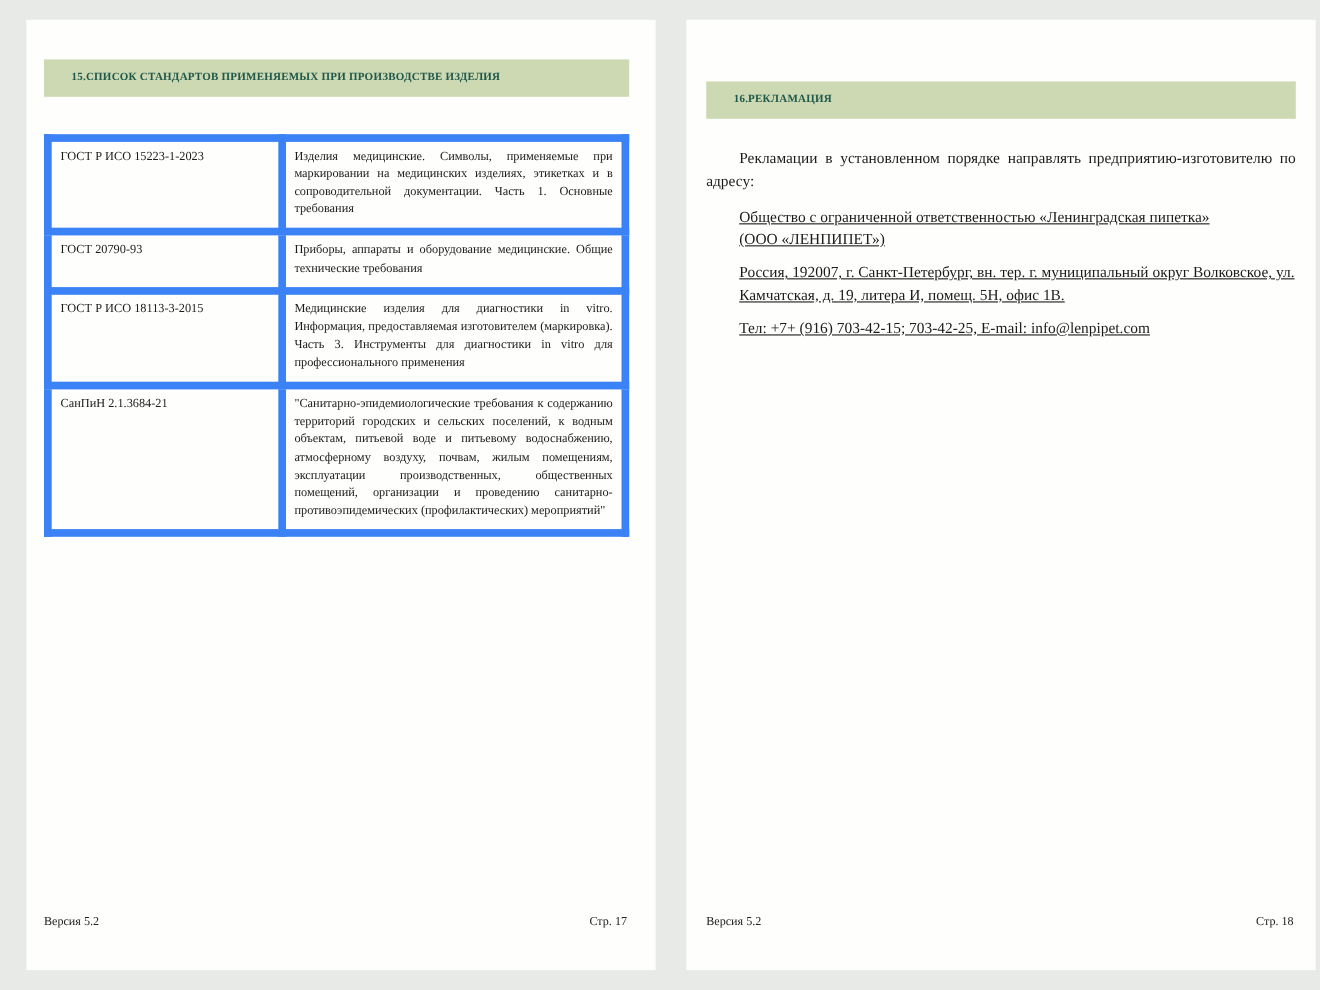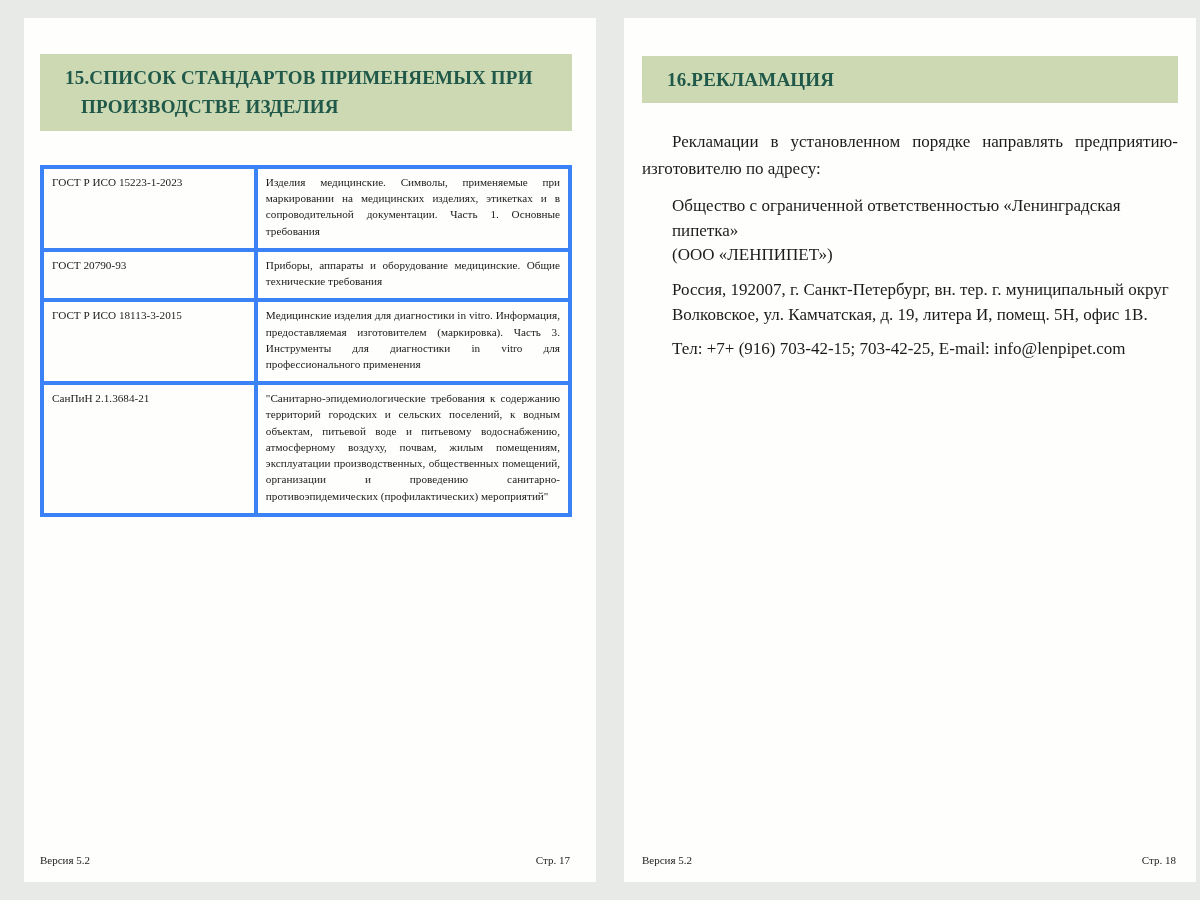--- a/index.html
+++ b/index.html
@@ -16,64 +16,64 @@
     padding: 18px 0 0 24px;
   }
   .page {
     width: 572px;
     height: 864px;
     background: #fefefd;
     position: relative;
     flex: 0 0 auto;
   }
   .page-inner-left  { padding: 36px 24px 0 16px; }
-  .page-inner-right { padding: 38px 18px 0 18px; }
+  .page-inner-right { padding: 56px 18px 0 18px; }
 
   .heading-box {
     background: #cdd9b3;
     color: #20594a;
     font-weight: bold;
-    font-size: 19px;
+    font-size: 10px;
     padding: 9px 14px 9px 25px;
   }
   .heading-text {
     padding-left: 16px;
     text-indent: -16px;
     line-height: 1.55;
     letter-spacing: 0.2px;
   }
 
   .standards-table {
     border-collapse: collapse;
     width: 100%;
     table-layout: fixed;
     margin-top: 34px;
   }
   .standards-table td {
-    border: 4px solid #3b82f6;
+    border: 7px solid #3b82f6;
     vertical-align: top;
     padding: 5px 8px 9px 8px;
     font-size: 11.2px;
     line-height: 1.45;
   }
   td.std-cell  { width: 40.5%; }
   td.desc-cell { text-align: justify; }
 
-  .body-text { font-size: 17px; line-height: 1.55; margin-top: 19px; }
+  .body-text { font-size: 14px; line-height: 1.55; margin-top: 19px; }
   .intro {
     margin-top: 26px;
     text-indent: 30px;
     text-align: justify;
   }
-  .address-block { margin: 12px 0 0 30px; }
+  .address-block { margin: 12px 0 0 30px; text-decoration: underline; }
   .address-block p { margin-bottom: 10px; line-height: 1.45; }
 
   .page-footer {
     position: absolute;
-    bottom: 16px;
+    bottom: 38px;
     left: 16px;
     right: 26px;
     display: flex;
     justify-content: space-between;
     font-size: 11px;
     color: #222;
   }
   .page-footer-right { left: 18px; right: 20px; }
 </style>
 </head>

